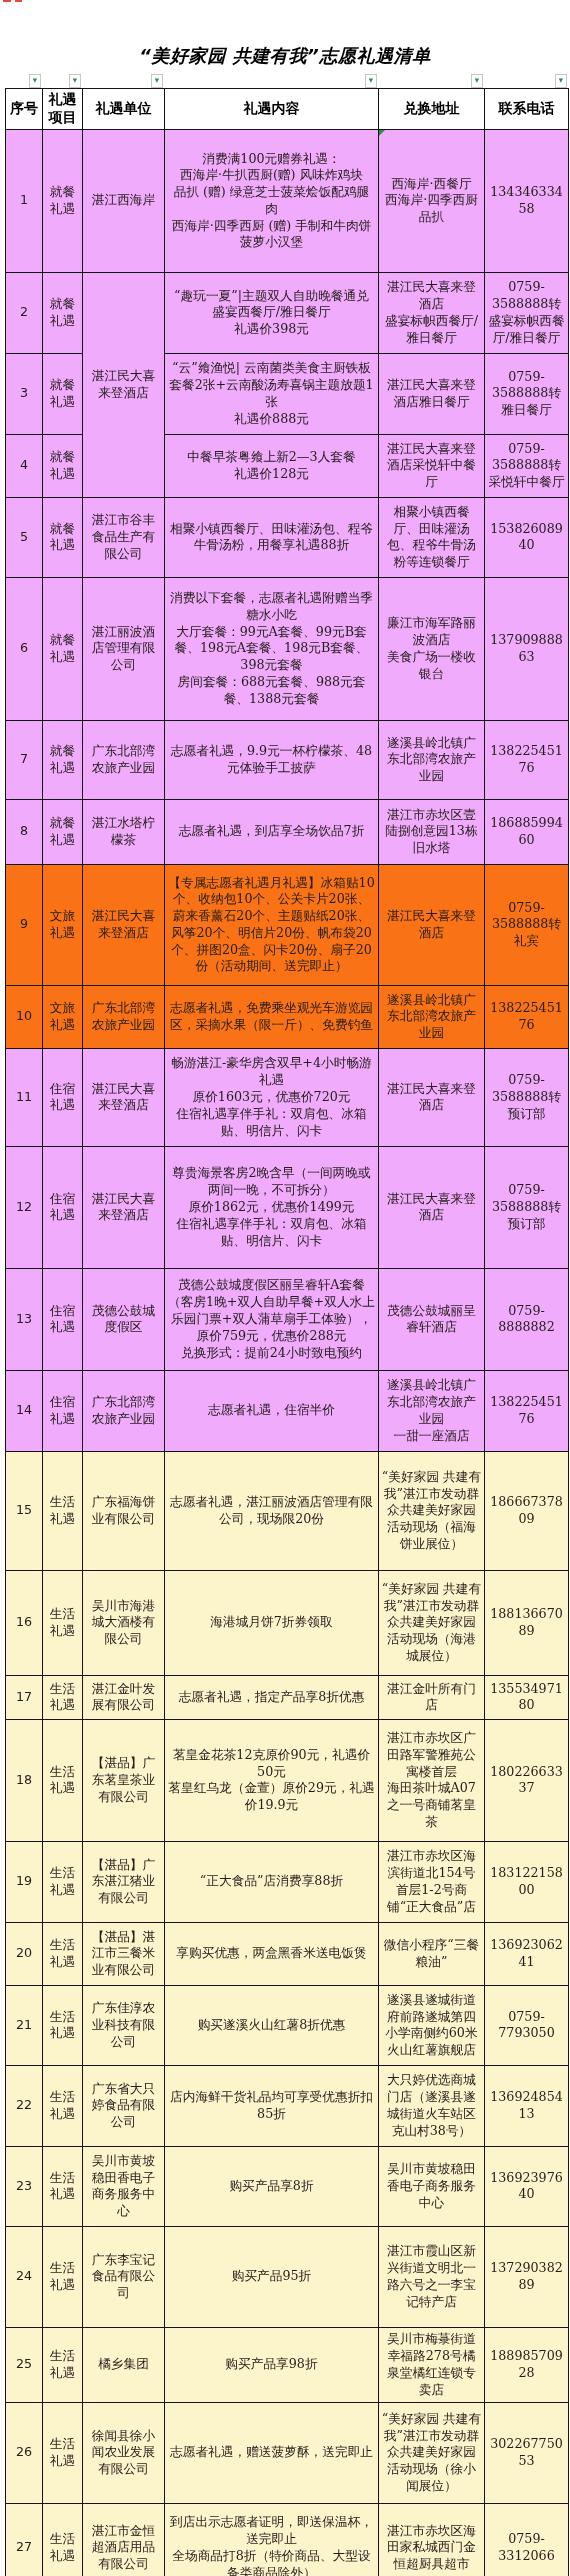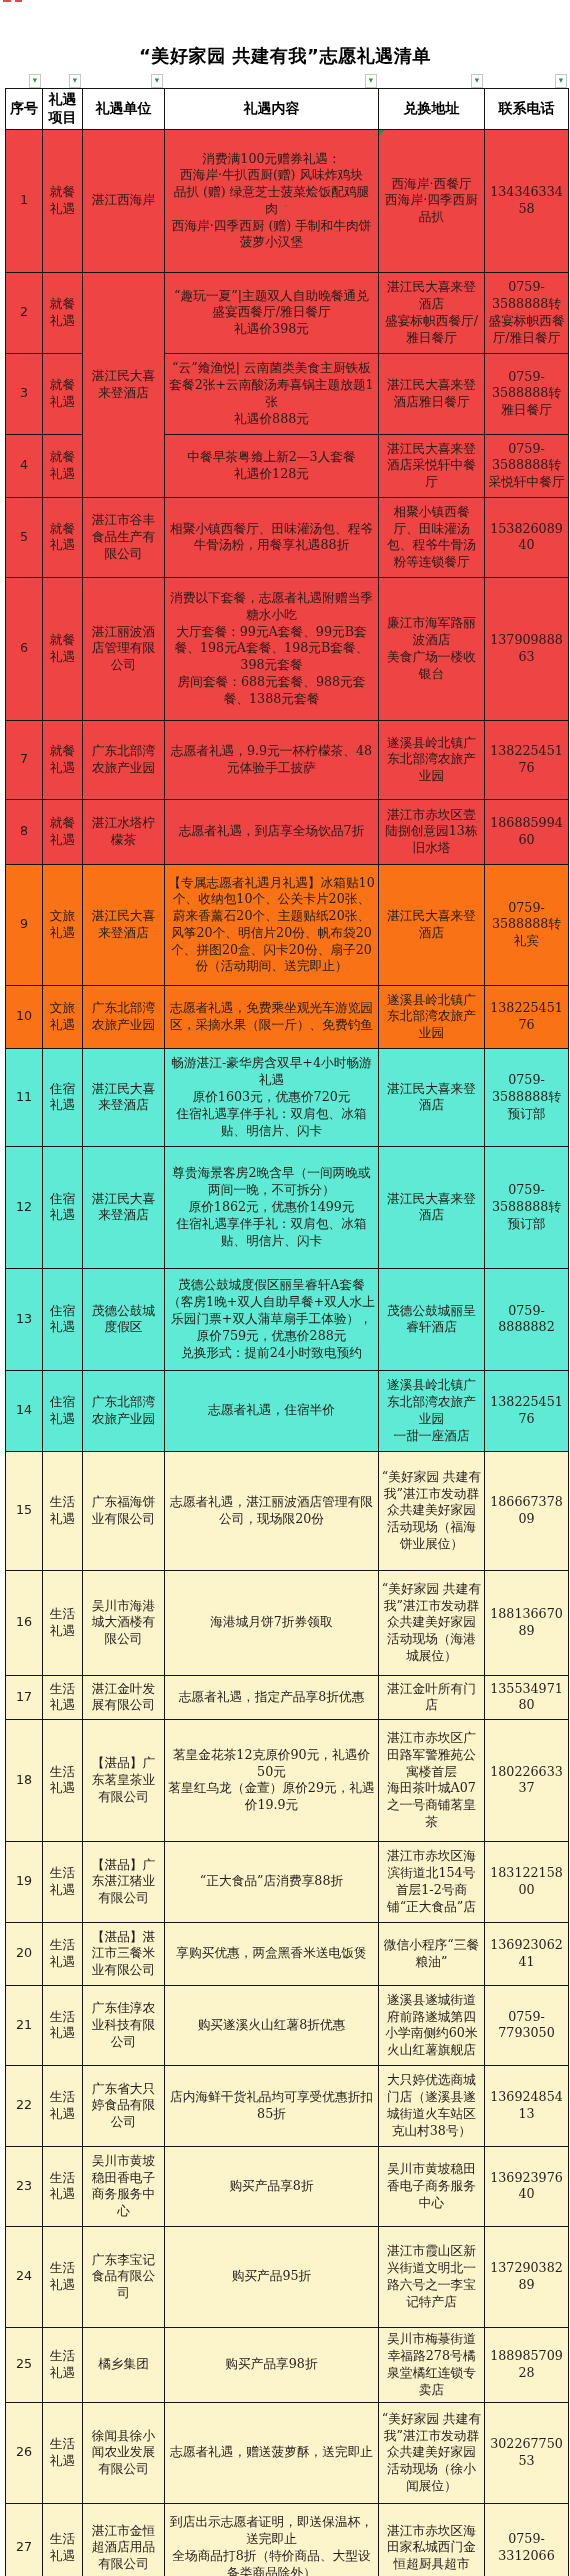--- a/index.html
+++ b/index.html
@@ -9,21 +9,21 @@
     color:#231c18;
   }
   .artifact{position:absolute;top:0;left:3.3px;width:7.7px;height:2.2px;background:#e04a3f;}
   .artifact2{position:absolute;top:0;left:15px;width:6.6px;height:2.2px;background:#e04a3f;}
   .title-wrap{
     height:72px;display:flex;align-items:flex-end;justify-content:center;
     padding-bottom:4.4px;box-sizing:border-box;
   }
   .title{
     font-family:"DejaVu Sans","Liberation Sans",sans-serif;
-    font-weight:bold;font-size:18px;color:#000;letter-spacing:0.6px;
+    font-weight:bold;font-size:18px;color:#000;letter-spacing:0.6px;font-style:italic;
   }
   .filter-row{position:relative;height:15.5px;}
   .filter-btn{
     position:absolute;bottom:0;width:11.6px;height:13.3px;background:#fff;
     border:0.6px solid #c6c6c6;box-sizing:border-box;
     display:flex;align-items:center;justify-content:center;cursor:pointer;
   }
   .filter-btn span{font-size:5.5px;color:#259247;line-height:1;}
   table.gift{
     border-collapse:collapse;table-layout:fixed;
@@ -34,23 +34,23 @@
     border:1.1px solid #141414;text-align:center;vertical-align:middle;
     padding:2.2px 2.8px;box-sizing:border-box;
     white-space:pre-line;overflow-wrap:anywhere;
   }
   table.gift th{
     font-family:"DejaVu Sans","Liberation Sans",sans-serif;
     font-weight:bold;font-size:14px;background:#ffffff;height:38px;color:#000;
   }
   table.gift td{font-size:12.7px;line-height:1.32;}
   td.no-cell{font-family:"DejaVu Sans","Liberation Sans",sans-serif;font-size:13.3px;}
-  tr.group-dining td{background:#ef4444;}
+  tr.group-dining td{background:#f0abfc;}
   tr.group-culture td{background:#f97316;}
-  tr.group-stay td{background:#5eead4;}
+  tr.group-stay td{background:#f0abfc;}
   tr.group-life td{background:#fcf5cc;}
   td.flagged{position:relative;}
   td.flagged::before{
     content:"";position:absolute;top:0;left:0;width:0;height:0;
     border-top:6px solid #259247;border-right:6px solid transparent;
   }
 </style>
 </head>
 <body>
 

